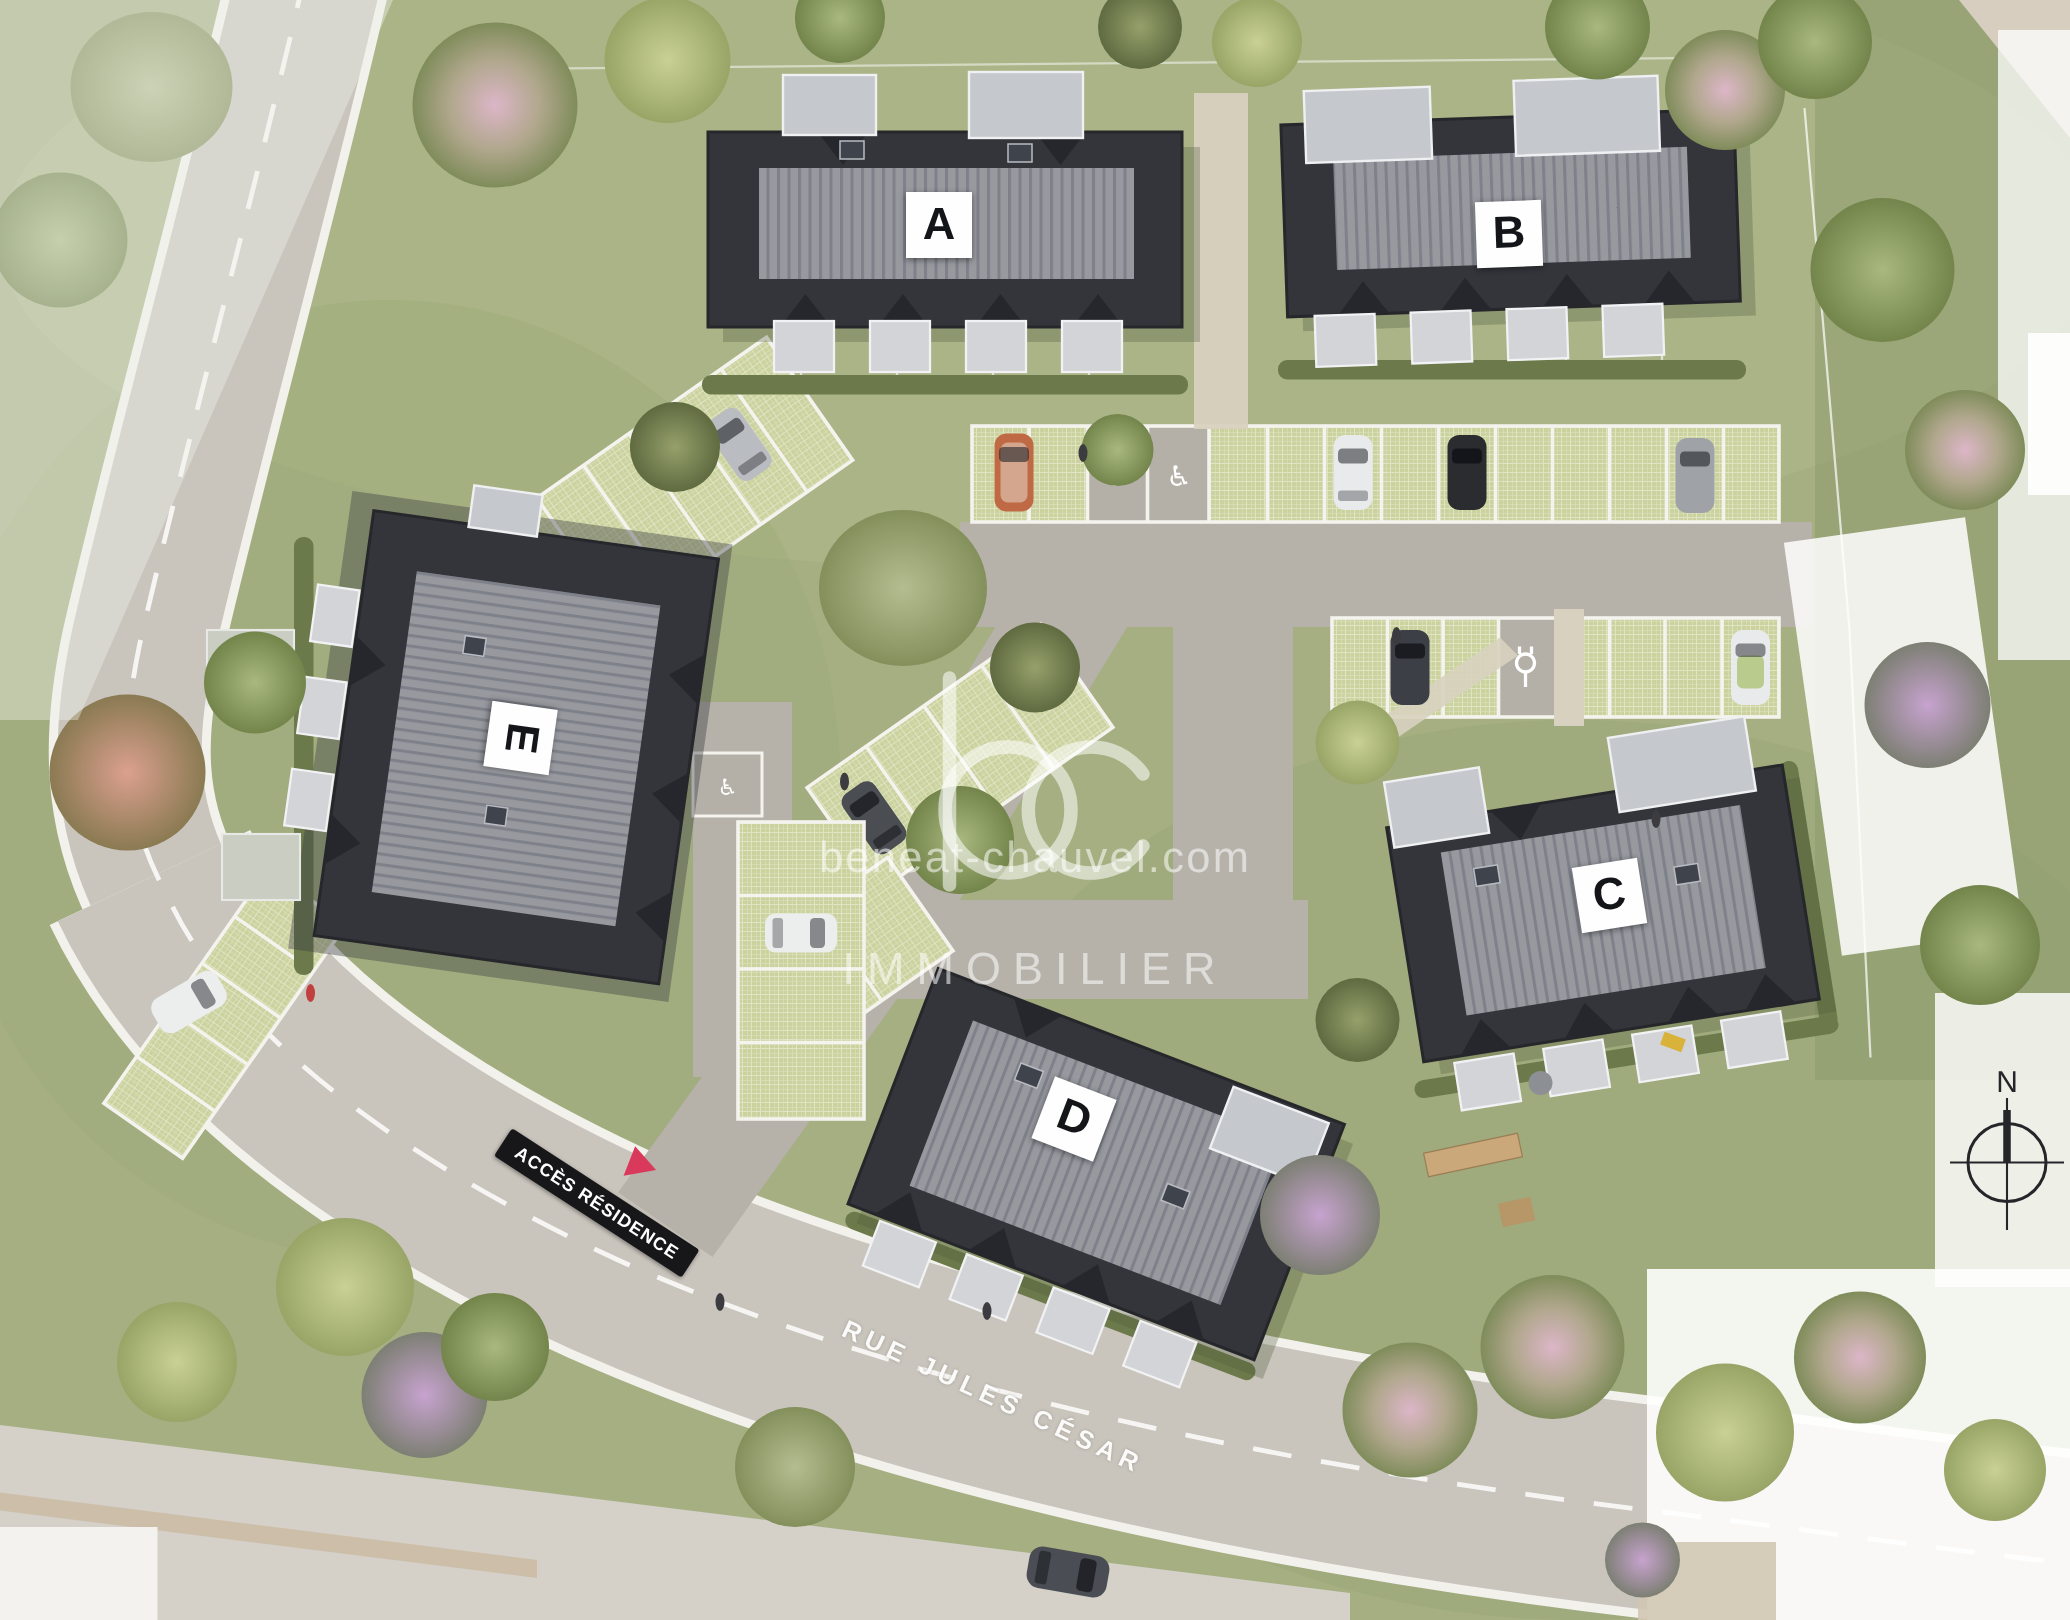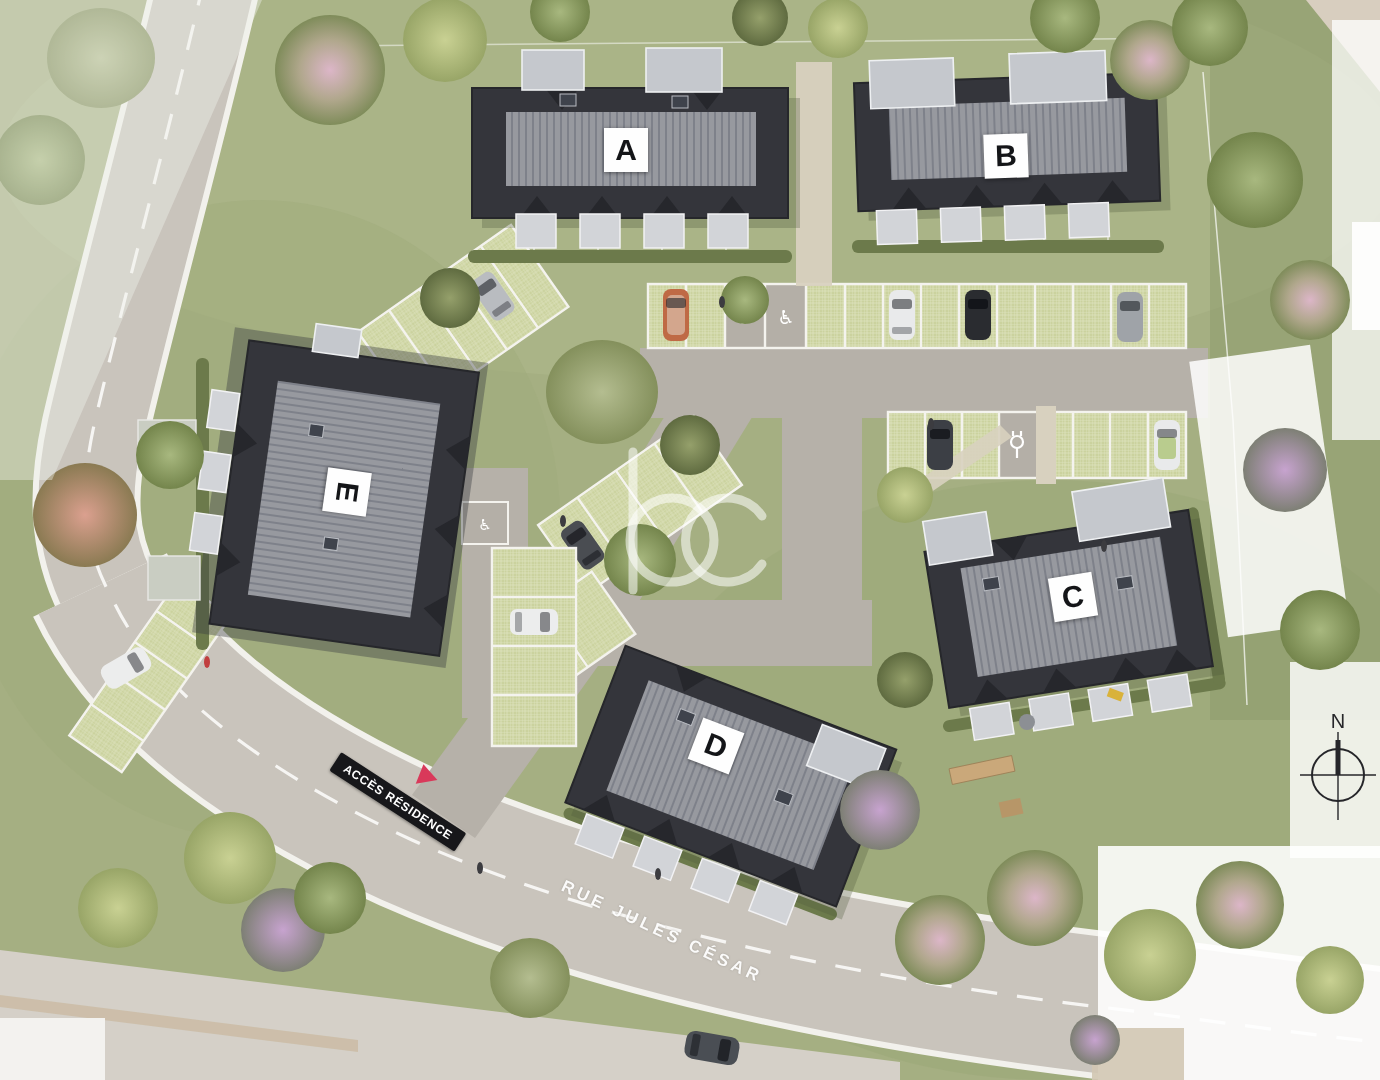--- a/index.html
+++ b/index.html
@@ -433,14 +433,16 @@
 <div class="abs bldg-label" style="left:984px;top:134px;transform:rotate(-2deg);">B</div>
 <div class="abs bldg-label" style="left:1051px;top:575px;transform:rotate(-9deg);">C</div>
 <div class="abs bldg-label" style="left:694px;top:724px;transform:rotate(21deg);">D</div>
 <div class="abs bldg-label" style="left:325px;top:470px;transform:rotate(98deg);">E</div>
 
 <div class="abs red-tri" style="left:414px;top:764px;"></div>
 <div class="abs access-sign" style="left:398px;top:802px;">ACCÈS RÉSIDENCE</div>
 
 <div class="abs street-name" style="left:552px;top:922px;">RUE JULES CÉSAR</div>
 
+<div class="abs wm wm-site" style="left:390px;top:556px;width:600px;">beneat-chauvel.com</div>
+<div class="abs wm wm-brand" style="left:440px;top:630px;width:500px;">IMMOBILIER</div>
 
 </div>
 
 </body></html>

